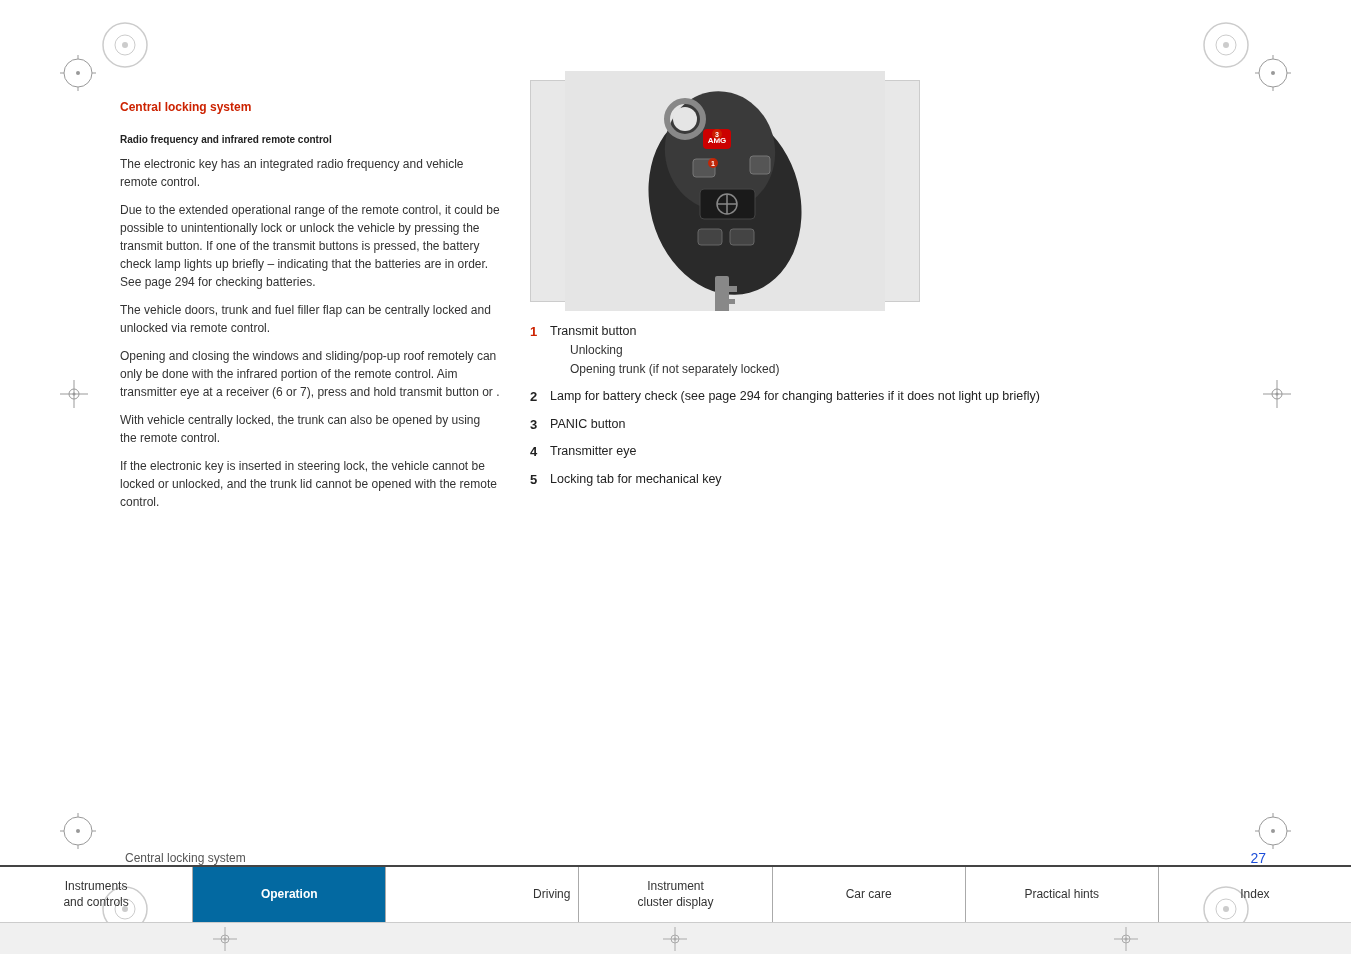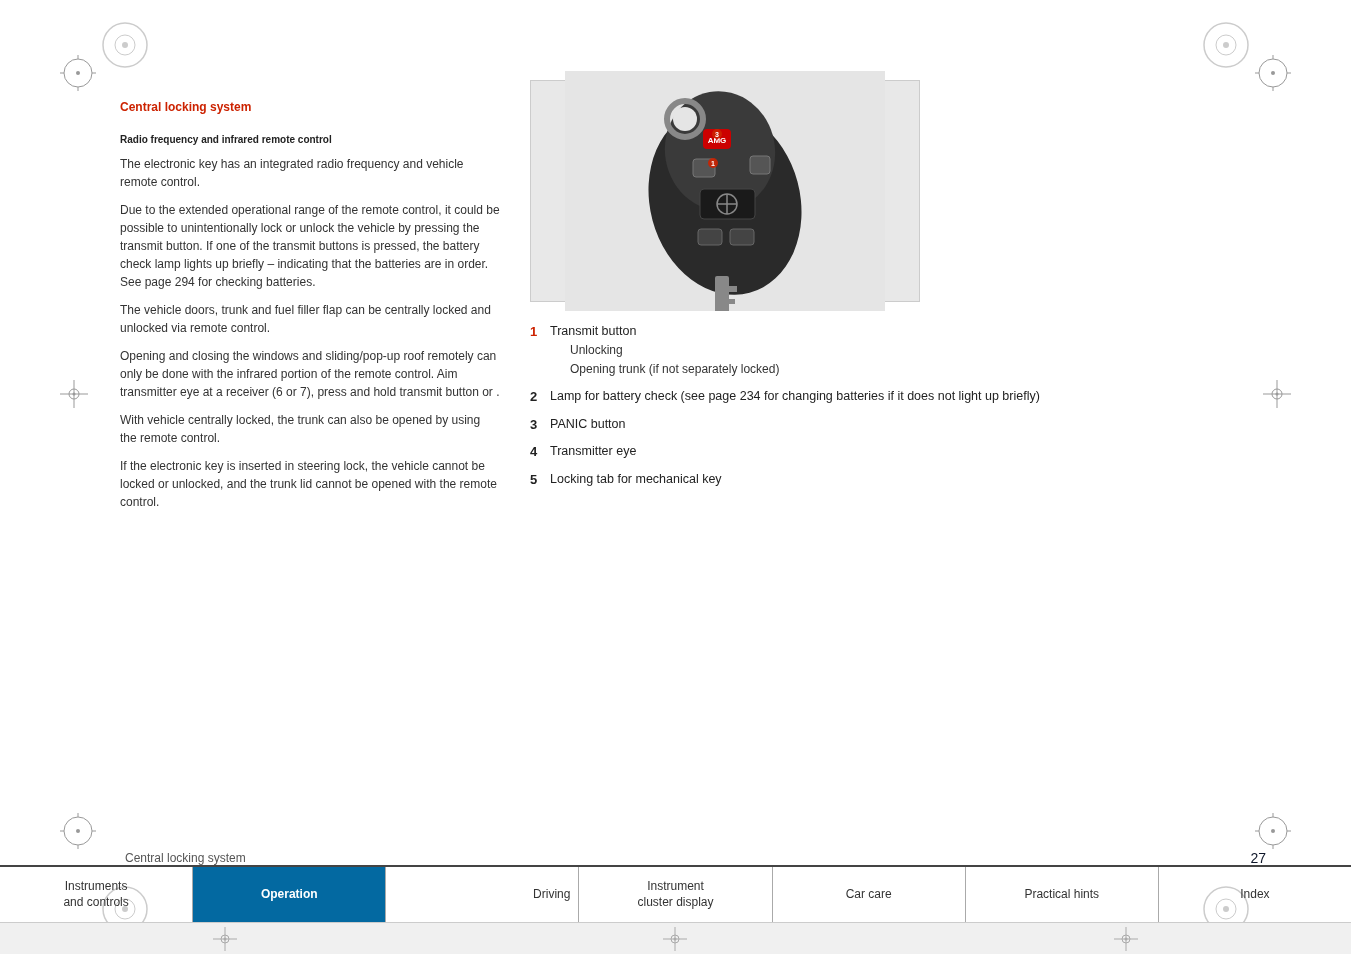--- a/index.html
+++ b/index.html
@@ -279,42 +279,42 @@
       <li class="item-row">
         <span class="item-number">1</span>
         <div class="item-content">
           <span>Transmit button</span>
           <span class="item-sub">Unlocking</span>
           <span class="item-sub">Opening trunk (if not separately locked)</span>
         </div>
       </li>
       <li class="item-row">
         <span class="item-number-black">2</span>
-        <div class="item-content">Lamp for battery check (see page 234 for changing batteries if it does not light up briefly)</div>
+        <div class="item-content">Lamp for battery check (see page 294 for changing batteries if it does not light up briefly)</div>
       </li>
       <li class="item-row">
         <span class="item-number-black">3</span>
         <div class="item-content">PANIC button</div>
       </li>
       <li class="item-row">
         <span class="item-number-black">4</span>
         <div class="item-content">Transmitter eye</div>
       </li>
       <li class="item-row">
         <span class="item-number-black">5</span>
         <div class="item-content">Locking tab for mechanical key</div>
       </li>
     </ul>
   </div>
 
 </div>
 
 <div style="position:absolute;bottom:88px;left:120px;right:80px;display:flex;justify-content:space-between;align-items:center;font-size:12px;color:#555;padding:0 5px;">
   <span>Central locking system</span>
-  <span style="font-size:14px;color:#0f172a;font-weight:normal;">27</span>
+  <span style="font-size:14px;color:#1d4ed8;font-weight:normal;">27</span>
 </div>
 
 <div style="position:absolute;bottom:87px;left:0;right:0;height:2px;background:#444;"></div>
 
 <div style="position:absolute;bottom:32px;left:0;right:0;height:55px;display:flex;">
 
   <div class="nav-tab" style="border-right:1px solid #aaa;">
     <span class="nav-tab-label" style="white-space:pre-line;">Instruments<br>and controls</span>
   </div>
   <div class="nav-tab active" style="border-right:1px solid #aaa;">

